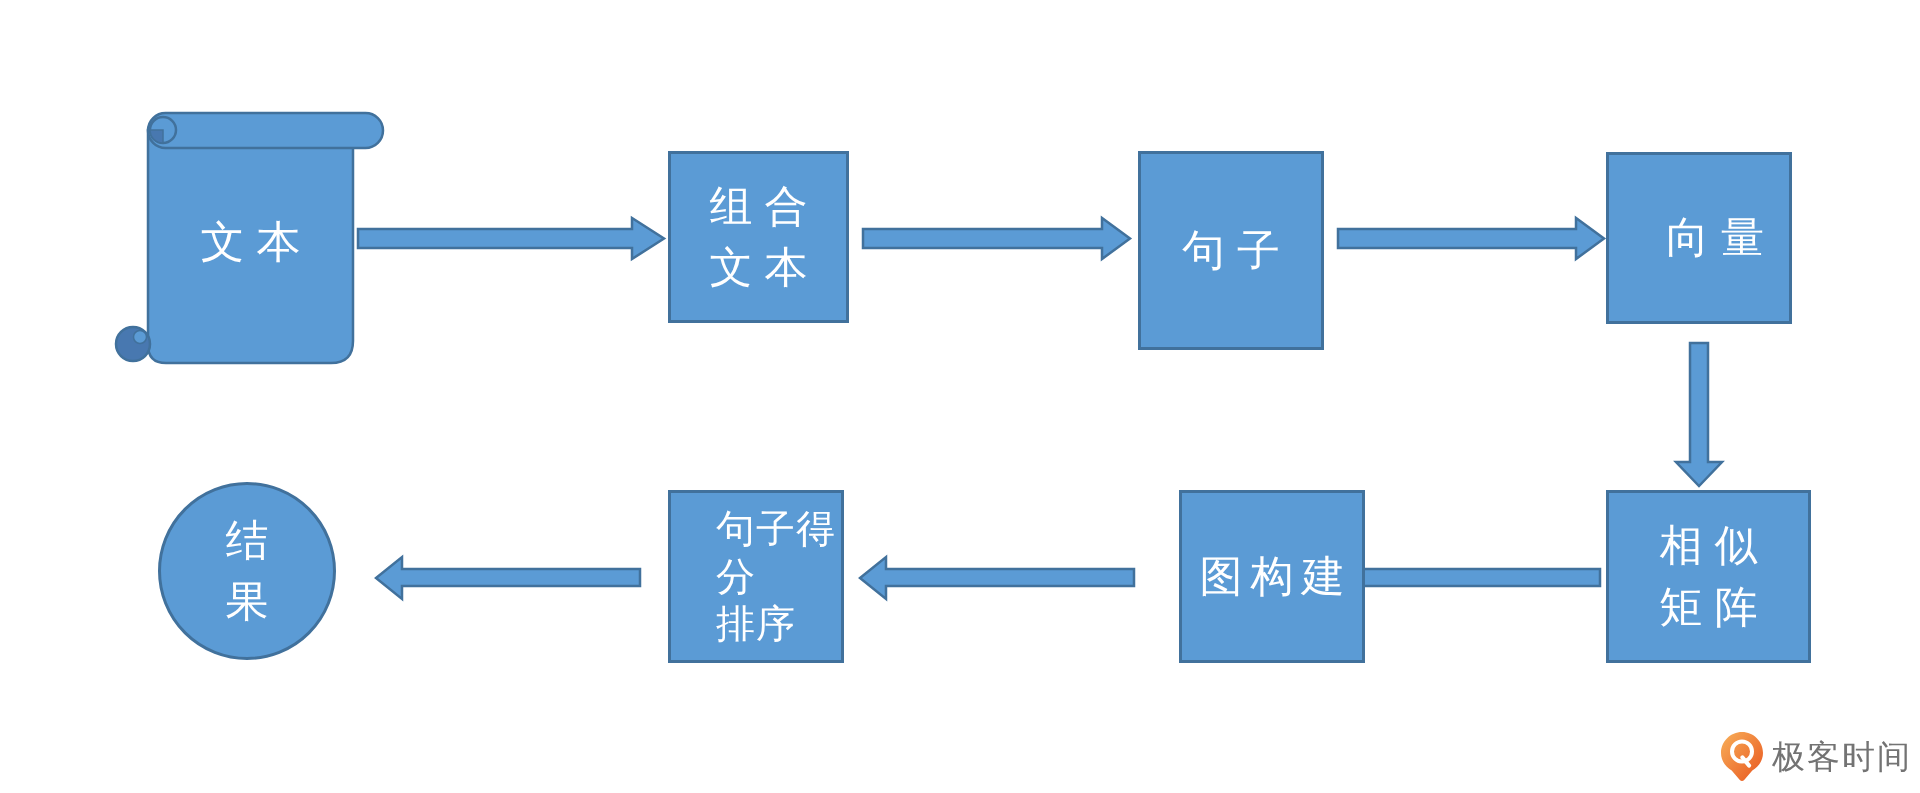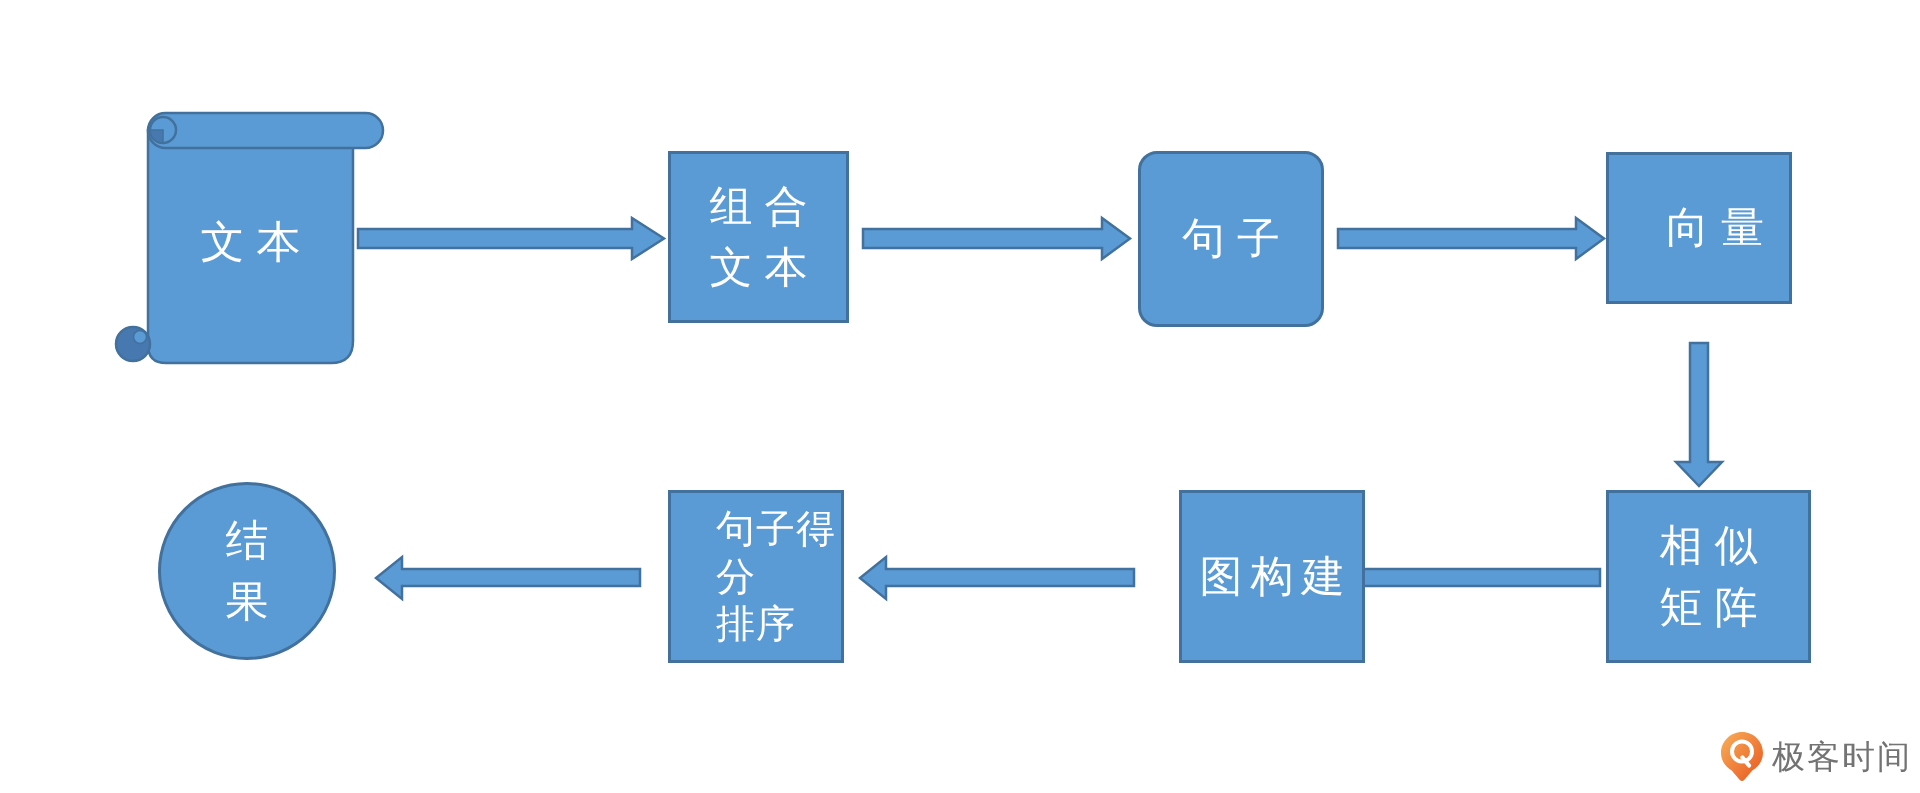--- a/index.html
+++ b/index.html
@@ -90,25 +90,25 @@
 
   <div class="overlay-label" style="left:148px;top:132px;width:205px;height:220px;">
     <span class="line sp-wide">文本</span>
   </div>
 
   <div class="node" style="left:668px;top:151px;width:181px;height:172px;">
     <span class="line sp-wide">组合</span>
     <span class="line sp-wide">文本</span>
   </div>
 
-  <div class="node" style="left:1138px;top:151px;width:186px;height:176px;border-radius:19px;">
+  <div class="node" style="left:1138px;top:151px;width:186px;height:199px;">
     <span class="line sp-wide">句子</span>
   </div>
 
-  <div class="node" style="left:1606px;top:152px;width:186px;height:152px;padding-left:32px;">
+  <div class="node" style="left:1606px;top:152px;width:186px;height:172px;padding-left:32px;">
     <span class="line sp-wide">向量</span>
   </div>
 
   <div class="node" style="left:1606px;top:490px;width:205px;height:173px;">
     <span class="line sp-wide">相似</span>
     <span class="line sp-wide">矩阵</span>
   </div>
 
   <div class="node" style="left:1138px;top:490px;width:186px;height:173px;margin-left:41px;">
     <span class="line sp-med">图构建</span>

